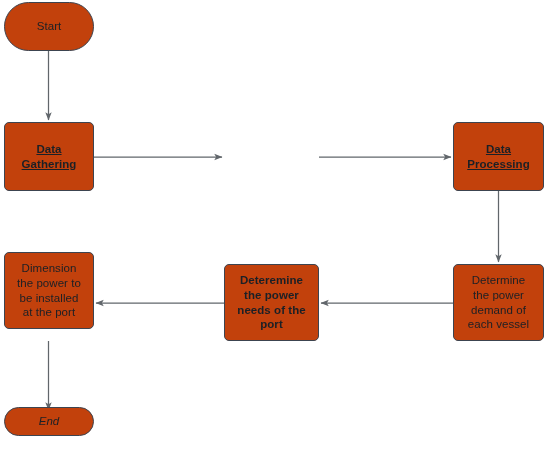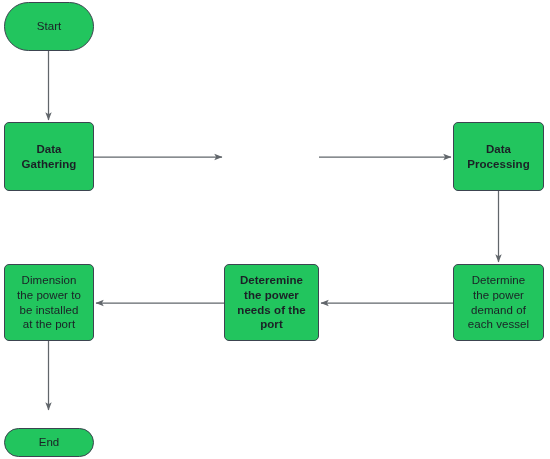--- a/index.html
+++ b/index.html
@@ -13,40 +13,41 @@
   #canvas {
     position: relative;
     width: 550px;
     height: 459px;
     background: #ffffff;
     overflow: hidden;
   }
   .node {
     position: absolute;
     box-sizing: border-box;
-    background: #22c55e;
+    background: #c2410c;
     border: 1.4px solid #3c4450;
     color: #1b2026;
     display: flex;
     align-items: center;
     justify-content: center;
     text-align: center;
     line-height: 1.27;
     font-size: 11.5px;
     letter-spacing: 0.05px;
     padding: 2px 4px;
   }
   .node.process {
     border-radius: 5px;
   }
   .node.terminator {
     border-radius: 26px;
   }
   .node.bold {
     font-weight: bold;
+    text-decoration: underline;
   }
   .node .label {
     display: block;
     width: 100%;
   }
   #edges {
     position: absolute;
     left: 0;
     top: 0;
     width: 550px;
@@ -91,21 +92,21 @@
   </div>
 
   <div class="node process" style="left:453px; top:264px; width:91px; height:77px;">
     <span class="label">Determine<br>the power<br>demand of<br>each vessel</span>
   </div>
 
   <div class="node process" style="left:224px; top:264px; width:95px; height:77px;font-weight:bold;">
     <span class="label">Deteremine<br>the power<br>needs of the<br>port</span>
   </div>
 
-  <div class="node process" style="left:4px; top:264px; width:90px; height:77px;">
+  <div class="node process" style="left:4px; top:252px; width:90px; height:77px;">
     <span class="label">Dimension<br>the power to<br>be installed<br>at the port</span>
   </div>
 
-  <div class="node terminator" style="left:4px; top:428px; width:90px; height:29px;">
+  <div class="node terminator" style="left:4px; top:407px; width:90px; height:29px;font-style:italic;">
     <span class="label">End</span>
   </div>
 
 </div>
 
 </body></html>

